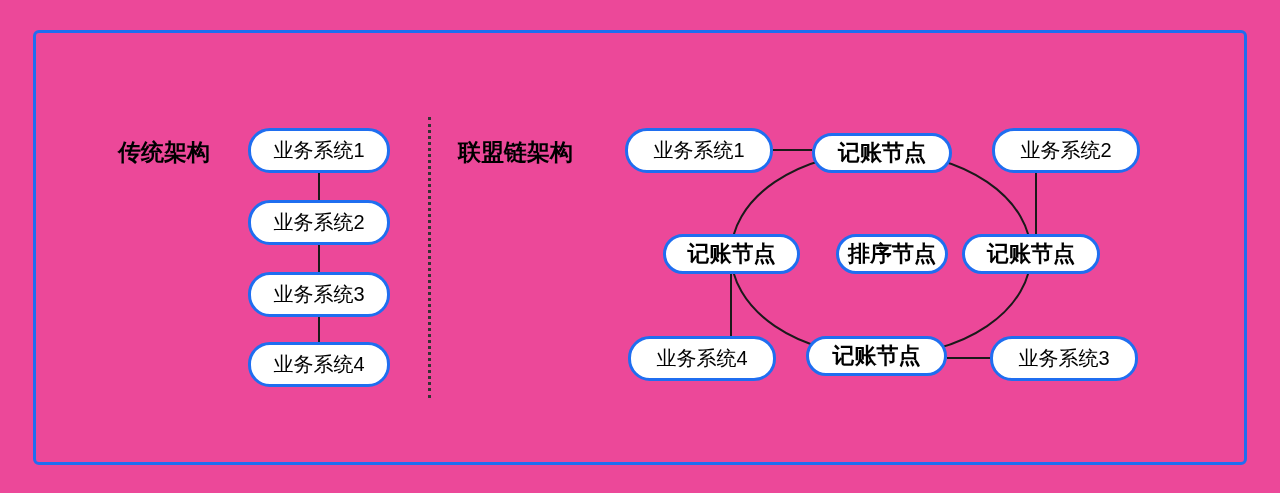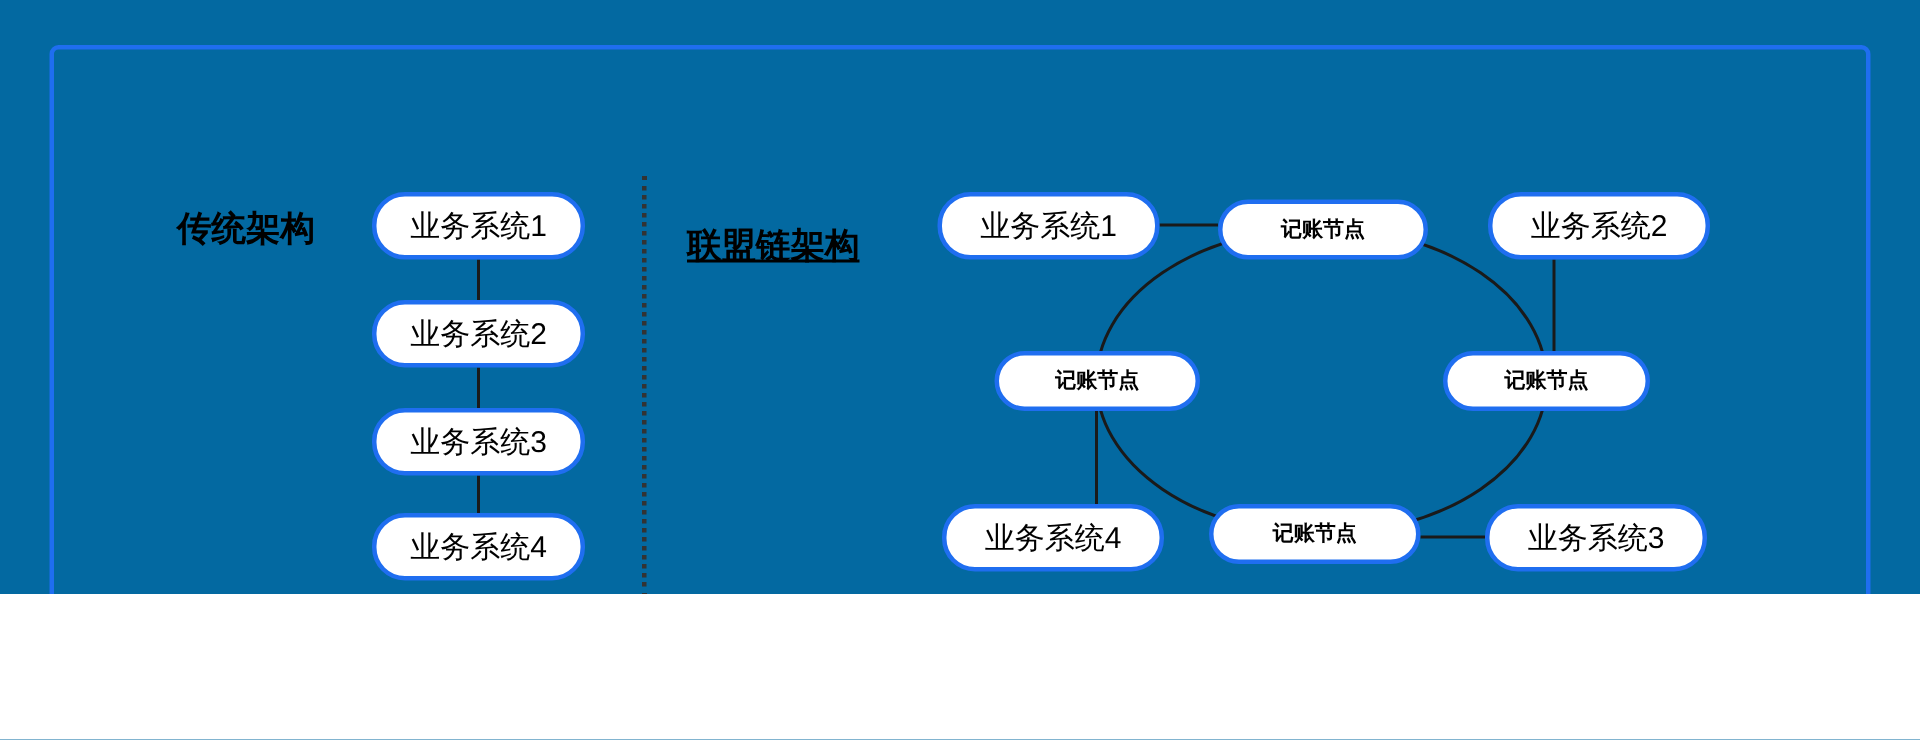--- a/index.html
+++ b/index.html
@@ -4,22 +4,22 @@
 <style>
   html, body {
     margin: 0;
     padding: 0;
     background: #ffffff;
     font-family: "Liberation Sans", "DejaVu Sans", sans-serif;
   }
   .canvas {
     position: relative;
     width: 1280px;
-    height: 396px;
-    background: #0369a1;
+    height: 493px;
+    background: #ec4899;
     overflow: hidden;
   }
   .frame {
     position: absolute;
     left: 33px;
     top: 30px;
     width: 1214px;
     height: 435px;
     box-sizing: border-box;
     border: 3px solid var(--accent, #1f6ef0);
@@ -45,21 +45,21 @@
   }
   .title {
     position: absolute;
     z-index: 2;
     font-size: 23px;
     font-weight: bold;
     color: #000000;
     white-space: nowrap;
   }
   .t-left  { left: 118px; top: 137px; }
-  .t-right { left: 458px; top: 148px; text-decoration: underline; }
+  .t-right { left: 458px; top: 137px; }
   .divider {
     position: absolute;
     left: 428px;
     top: 117px;
     height: 281px;
     width: 0;
     border-left: 3px dotted var(--divider, #333333);
     z-index: 1;
   }
   .node {
@@ -73,21 +73,21 @@
     align-items: center;
     justify-content: center;
     font-size: 20px;
     font-weight: 500;
     color: #000000;
     white-space: nowrap;
     text-align: right;
   }
   .node.small {
     border-radius: 20px;
-    font-size: 14px;
+    font-size: 22px;
     font-weight: bold;
     font-family: Liberation Mono, monospace;
   }
   
   .n-l1 { left: 248px; top: 128px; width: 142px; height: 45px; }
   .n-l2 { left: 248px; top: 200px; width: 142px; height: 45px; }
   .n-l3 { left: 248px; top: 272px; width: 142px; height: 45px; }
   .n-l4 { left: 248px; top: 342px; width: 142px; height: 45px; }
   
   .n-b1 { left: 625px; top: 128px; width: 148px; height: 45px; }
@@ -135,14 +135,15 @@
   <div class="node n-b1">业务系统1</div>
   <div class="node n-b2">业务系统2</div>
   <div class="node n-b3">业务系统3</div>
   <div class="node n-b4">业务系统4</div>
 
   <div class="node small n-lt">记账节点</div>
   <div class="node small n-ll">记账节点</div>
   <div class="node small n-lr">记账节点</div>
   <div class="node small n-lb">记账节点</div>
 
+  <div class="node small n-or">排序节点</div>
 
 </div>
 
 </body></html>

